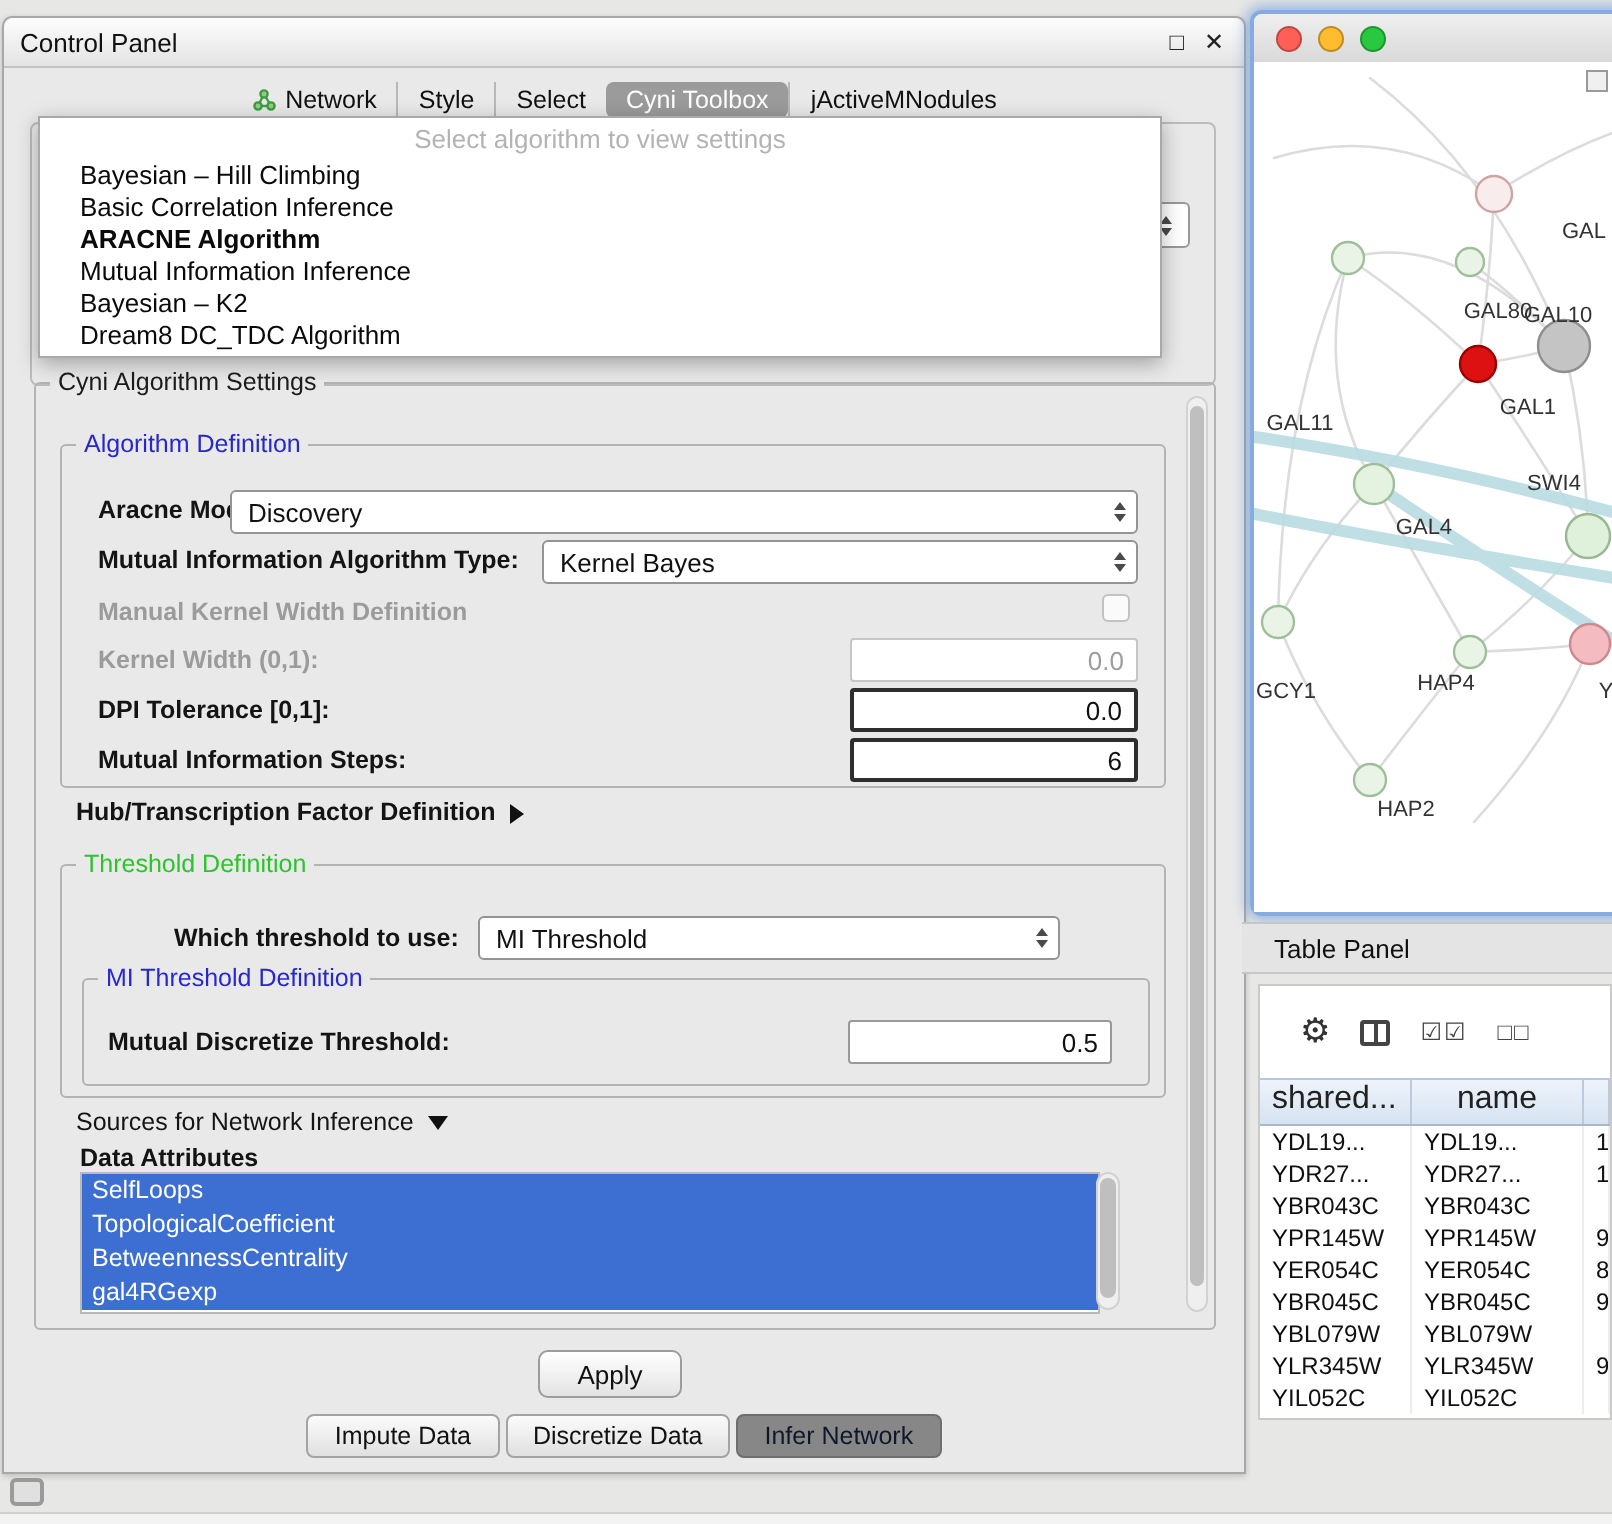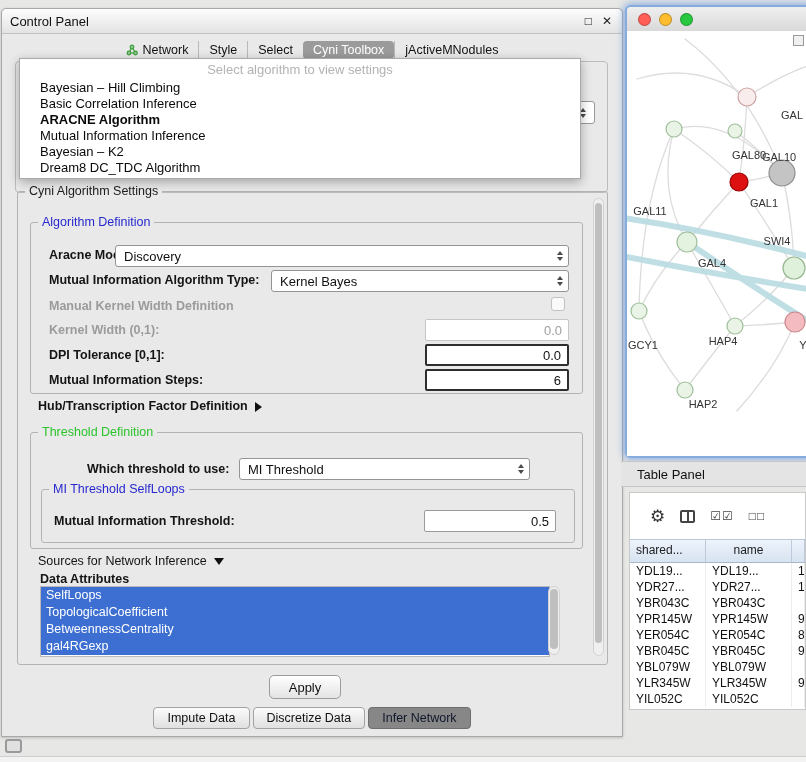--- a/index.html
+++ b/index.html
@@ -86,21 +86,21 @@
              line-height:26px;padding-left:16px;box-sizing:border-box}
   .tp-body{position:absolute;left:629px;top:492px;width:177px;height:218px;background:#fff;
            border:1px solid #c9c9c9;box-sizing:border-box;overflow:hidden}
   .tp-toolbar{height:46px;display:flex;align-items:center;padding-left:20px;gap:15px}
   .gear{font-size:17px;color:#333}
   .col-icon{width:15px;height:13px;border:2px solid #444;border-radius:2px;position:relative;box-sizing:border-box}
   .col-icon::after{content:"";position:absolute;left:5px;top:0;bottom:0;width:2px;background:#444}
   .checks{font-size:12px;color:#444;letter-spacing:1px}
   .tbl-header{display:grid;grid-template-columns:76px 86px 1fr;height:22px;
               background:linear-gradient(#edf3fb,#d7e3f1);border-top:1px solid #bac7d7;border-bottom:1px solid #a9b8c9}
-  .tbl-header .hc{font-size:12px;color:#222;line-height:20px;border-right:1px solid #bdcadb;padding-left:6px;
+  .tbl-header .hc{font-size:16px;color:#222;line-height:20px;border-right:1px solid #bdcadb;padding-left:6px;
                   box-sizing:border-box;overflow:hidden;white-space:nowrap}
   .tbl-header .hc.center{text-align:center;padding-left:0}
   .tbl-row{display:grid;grid-template-columns:76px 86px 1fr;height:16px}
   .tbl-row .tc{font-size:12px;color:#111;line-height:16px;padding-left:6px;white-space:nowrap;overflow:hidden;
                border-right:1px solid #ededed;box-sizing:border-box}
 
   .mini-panel-icon{position:absolute;left:5px;top:739px;width:17px;height:14px;border:2px solid #9a9a9a;
                    border-radius:3px;background:#e0e0e0;box-sizing:border-box}
   .bottom-strip{position:absolute;left:0;top:756px;width:806px;height:6px;background:#f3f3f3;border-top:1px solid #cfcfcf}
 </style>
@@ -210,22 +210,22 @@
         <span class="lbl" style="left:56px;top:29px">Which threshold to use:</span>
         <div class="combo" style="left:208px;top:25px;width:291px;height:22px">
           <span>MI Threshold</span>
           <span class="spin">
               <span class="tri-u"></span>
               <span class="tri-d"></span>
             </span>
         </div>
 
         <div class="groupbox" style="left:10px;top:56px;width:532px;height:52px">
-          <span class="gb-title t-blue">MI Threshold SelfLoops</span>
-          <span class="lbl" style="left:12px;top:24px">Mutual Information Threshold:</span>
+          <span class="gb-title t-blue">MI Threshold Definition</span>
+          <span class="lbl" style="left:12px;top:24px">Mutual Discretize Threshold:</span>
           <div class="tfield" style="left:382px;top:20px;width:132px;height:22px">0.5</div>
         </div>
       </div>
 
       <span class="plain-lbl" style="left:20px;top:362px">
         <span>Sources for Network Inference</span><span class="disc-d"></span>
       </span>
       <span class="lbl" style="left:22px;top:380px">Data Attributes</span>
 
       <div class="attr-list" style="left:22px;top:394px;width:508px;height:69px">

